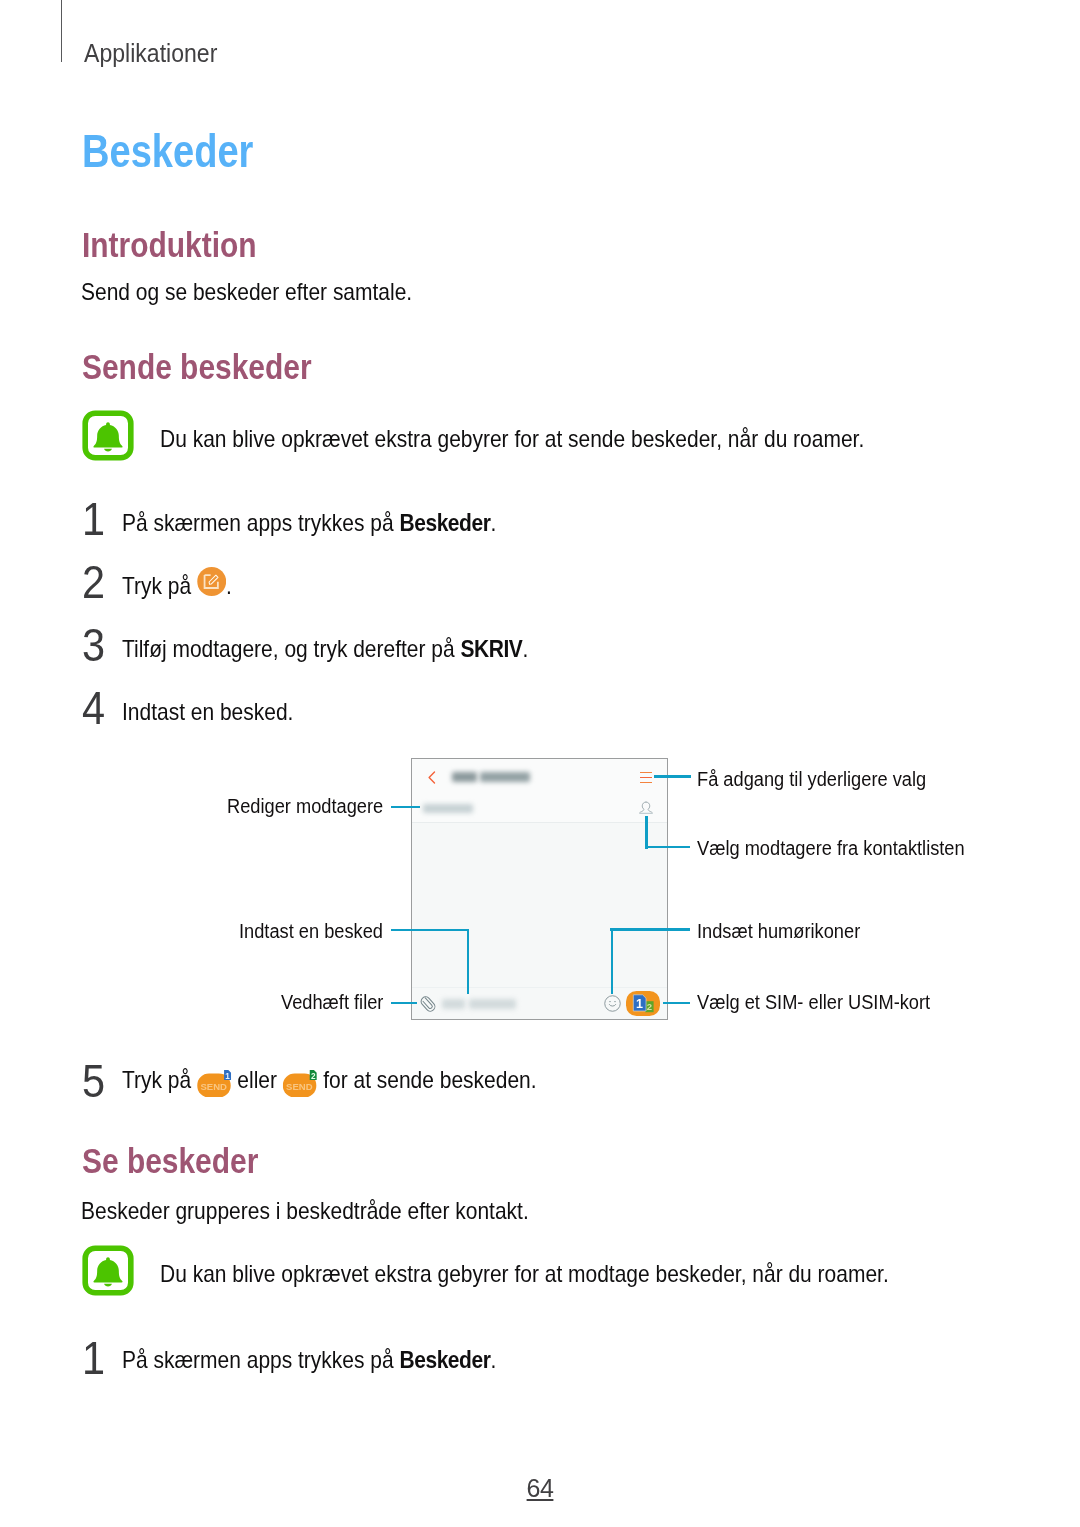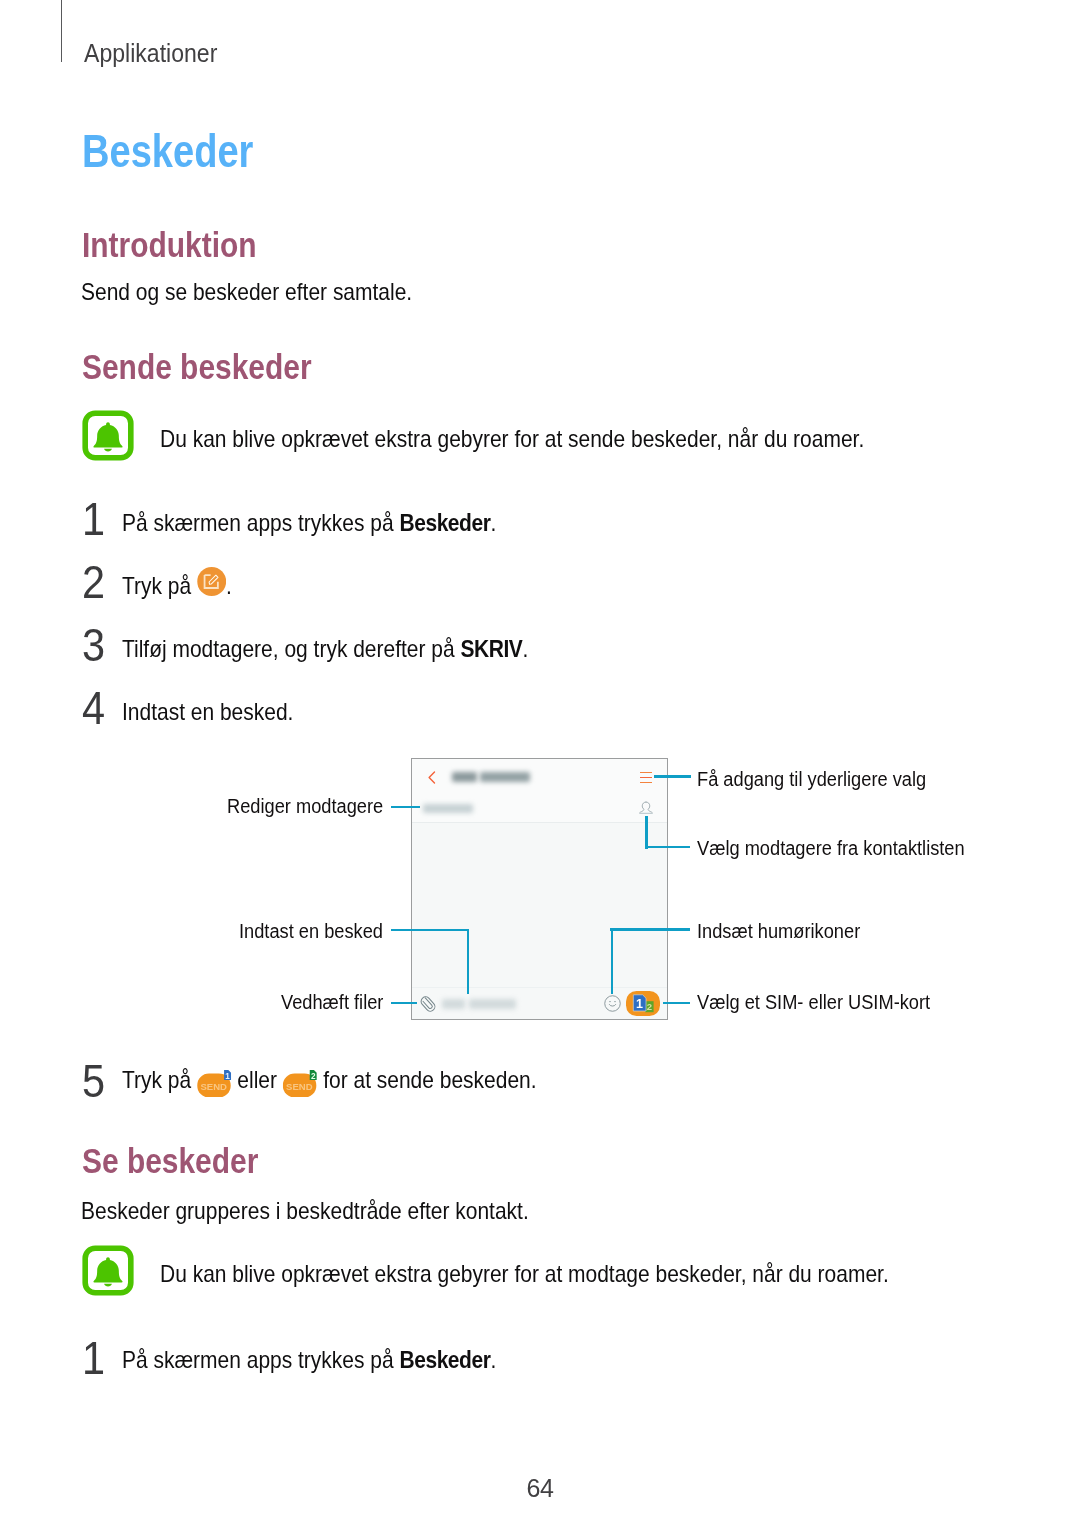--- a/index.html
+++ b/index.html
@@ -30,21 +30,21 @@
 
   
   .step-num{font-size:46px;color:#3b3b3d;transform:scaleX(.9);}
 
   
   .phone{left:411px;top:758px;width:257px;height:262px;
          border:1px solid #9b9d9e;background:#f6f8f8;box-sizing:border-box;}
   .ctext{font-size:20px;color:#120f10;transform:scaleX(.912);}
   .cl{position:absolute;background:#0f9ec6;}
 
-  .page-num{left:0;width:1080px;text-align:center;font-size:25px;color:#414042;letter-spacing:-0.5px;}
+  .page-num{left:0;width:1080px;text-align:center;font-size:25px;color:#414042;letter-spacing:-0.5px;text-decoration:underline;}
 
   .inl{display:inline-block;vertical-align:middle;position:relative;}
   .sendbtn{vertical-align:-9px;}
   .sendlbl{filter:blur(0.55px);opacity:.72;}
   .blur{background:#c8ced1;filter:blur(2.6px);border-radius:2px;}
   .blur.t1{left:39.5px;top:12.5px;width:25px;height:10.5px;background:#8b999c;}
   .blur.t2{left:68px;top:12.5px;width:50px;height:10.5px;background:#93a1a4;}
   .blur.r1{left:11px;top:44.5px;width:50px;height:9.5px;background:#c6d1d4;}
   .blur.m1{left:29.5px;top:240px;width:23px;height:10px;background:#d2dadc;}
   .blur.m2{left:57px;top:240px;width:47px;height:10px;background:#d2dadc;}

